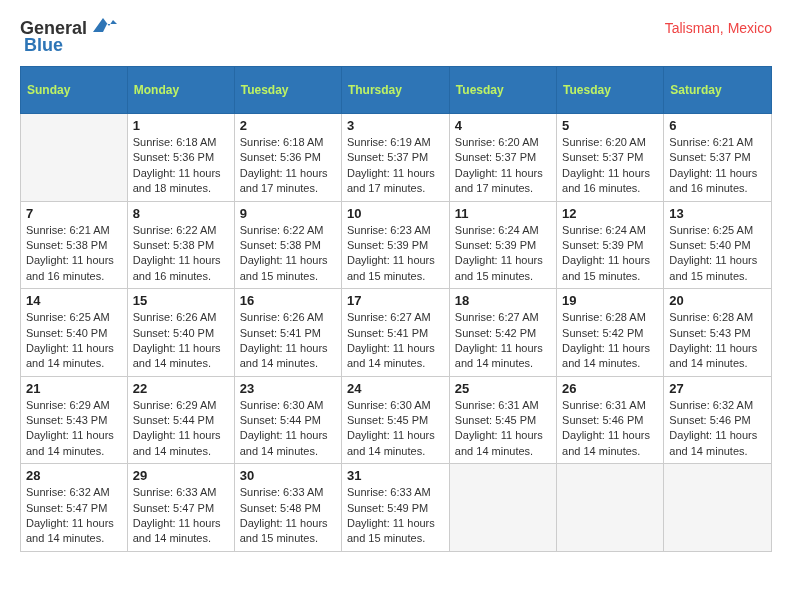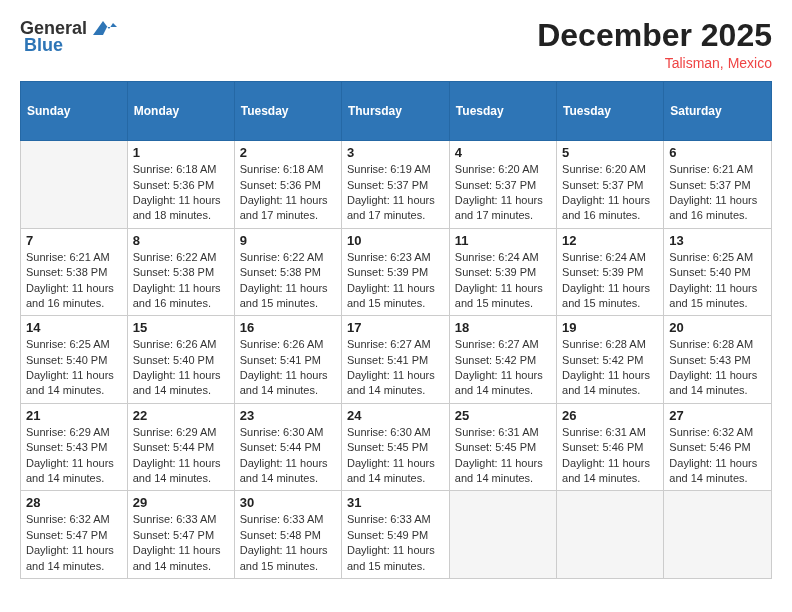--- a/index.html
+++ b/index.html
@@ -41,25 +41,25 @@
       color: #ef4444;
       margin-top: 2px;
     }
     .calendar {
       width: 100%;
       border-collapse: collapse;
       border: 1px solid #ccc;
     }
     .calendar th {
       background-color: #2e75b6;
-      color: #ffffff;
+      color: #bef264;
       font-size: 12px;
       font-weight: bold;
       text-align: left;
-      padding: 22px 6px;
+      padding: 16px 6px;
       border: 1px solid #2568a5;
     }
     .calendar td {
       vertical-align: top;
       padding: 4px 5px;
       border: 1px solid #ccc;
       font-size: 9px;
       color: #333;
       width: 113px;
       height: 85px;
@@ -80,30 +80,29 @@
       line-height: 1.4;
       color: #333;
     }
   </style>
 </head>
 <body>
 
 <div class="page">
   <div class="header">
     <div class="logo">
-      <div style="display:flex;align-items:center;">
+      <div style="display:flex;">
         <span style="font-size:18px;font-weight:bold;color:#333;">General</span>
         <svg width="28" height="20" viewBox="0 0 28 20" style="margin-left:2px;margin-top:-4px;">
           <polygon points="4,18 14,4 20,12 24,6 28,10 18,10 14,18" fill="#2e75b6"></polygon>
         </svg>
       </div>
       <span style="font-size:18px;font-weight:bold;color:#2e75b6;margin-top:-4px;margin-left:4px;">Blue</span>
     </div>
     <div class="title-block">
-      <div class="month-title">December 2025</div>
       <div class="location">Talisman, Mexico</div>
     </div>
   </div>
 
   <table class="calendar" id="cal-table">
     <thead>
       <tr id="cal-header">
           <th>Sunday</th>
           <th>Monday</th>
           <th>Tuesday</th>

